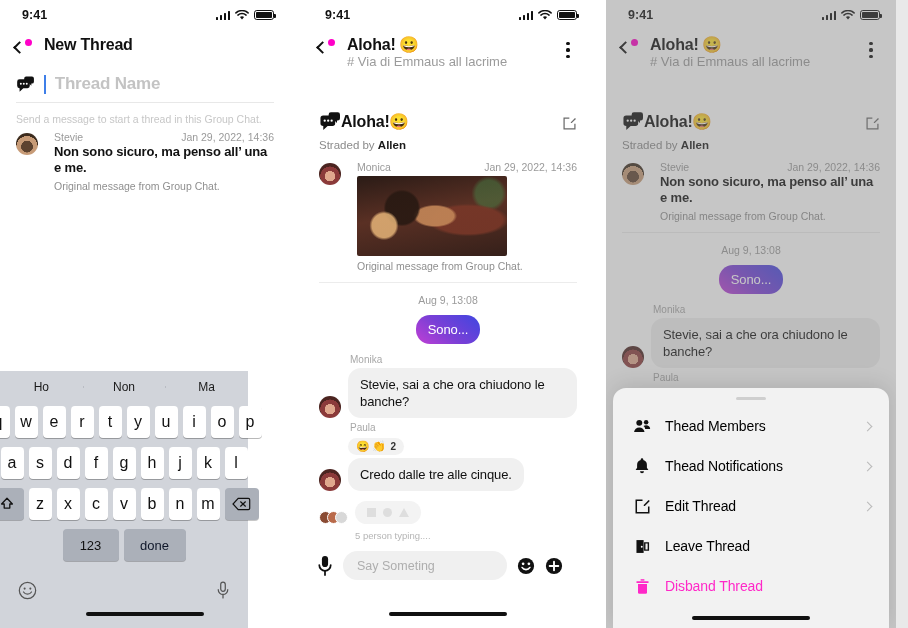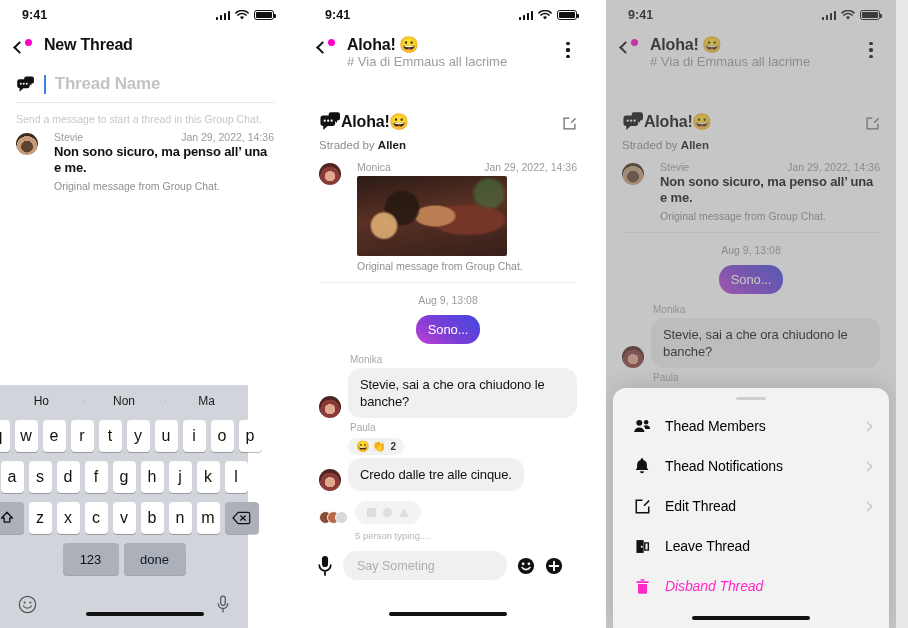--- a/index.html
+++ b/index.html
@@ -164,21 +164,21 @@
   .sayfield span { font-size: 12.5px; color: #aeaeae; }
   .cicon { width: 18px; height: 18px; flex: 0 0 18px; }
 
   
   .homebar {
     position: absolute; bottom: 12px; left: 50%; transform: translateX(-50%);
     width: 118px; height: 4px; border-radius: 3px; background: #111;
   }
 
   
-  .kb { position: absolute; left: 0; bottom: 0; width: 248px; background: #d1d4da; padding-bottom: 4px; }
+  .kb { position: absolute; left: 0; bottom: 0; width: 248px; background: #d1d4da; padding-bottom: 18px; }
   .kb-suggest { height: 32px; display: flex; align-items: center; }
   .kb-sugg { flex: 1 1 0; text-align: center; font-size: 12px; color: #1a1a1a; position: relative; }
   .kb-sugg + .kb-sugg:before {
     content: ""; position: absolute; left: 0; top: 6px; bottom: 6px; width: 1px; background: #b9bcc3;
   }
   .kb-rows { padding: 3px 3px 0 3px; }
   .kb-row { display: flex; justify-content: center; gap: 5px; margin-bottom: 9px; }
   .key {
     background: #ffffff; border-radius: 4px; height: 32px; min-width: 23px; flex: 1 1 0;
     display: flex; align-items: center; justify-content: center;
@@ -197,21 +197,21 @@
     position: absolute; left: 7px; right: 7px; bottom: 0;
     background: #f2f2f2; border-radius: 13px 13px 0 0; padding: 9px 0 22px 0;
     box-shadow: 0 -3px 22px rgba(0,0,0,.12);
   }
   .grabber { width: 30px; height: 3px; background: #cfcfcf; border-radius: 2px; margin: 0 auto 6px auto; }
   .sheet-item {
     display: flex; align-items: center; gap: 14px; padding: 11px 18px 11px 20px;
   }
   .si-icon { width: 18px; height: 18px; flex: 0 0 18px; display: flex; align-items: center; justify-content: center; }
   .si-label { flex: 1 1 auto; font-size: 14px; color: #000000; letter-spacing: -.1px; }
-  .si-label.danger { color: #ff28c8; font-style: italic; }
+  .si-label.danger { color: #ff28c8; }
   .si-chev { width: 7px; height: 7px; border-right: 1.6px solid #b9b9b9; border-top: 1.6px solid #b9b9b9; transform: rotate(45deg); flex: 0 0 7px; }
   .sheet .homebar { bottom: 8px; }
 </style>
 </head>
 <body>
 
 <div class="stage">
 
   <div class="phone">
 

